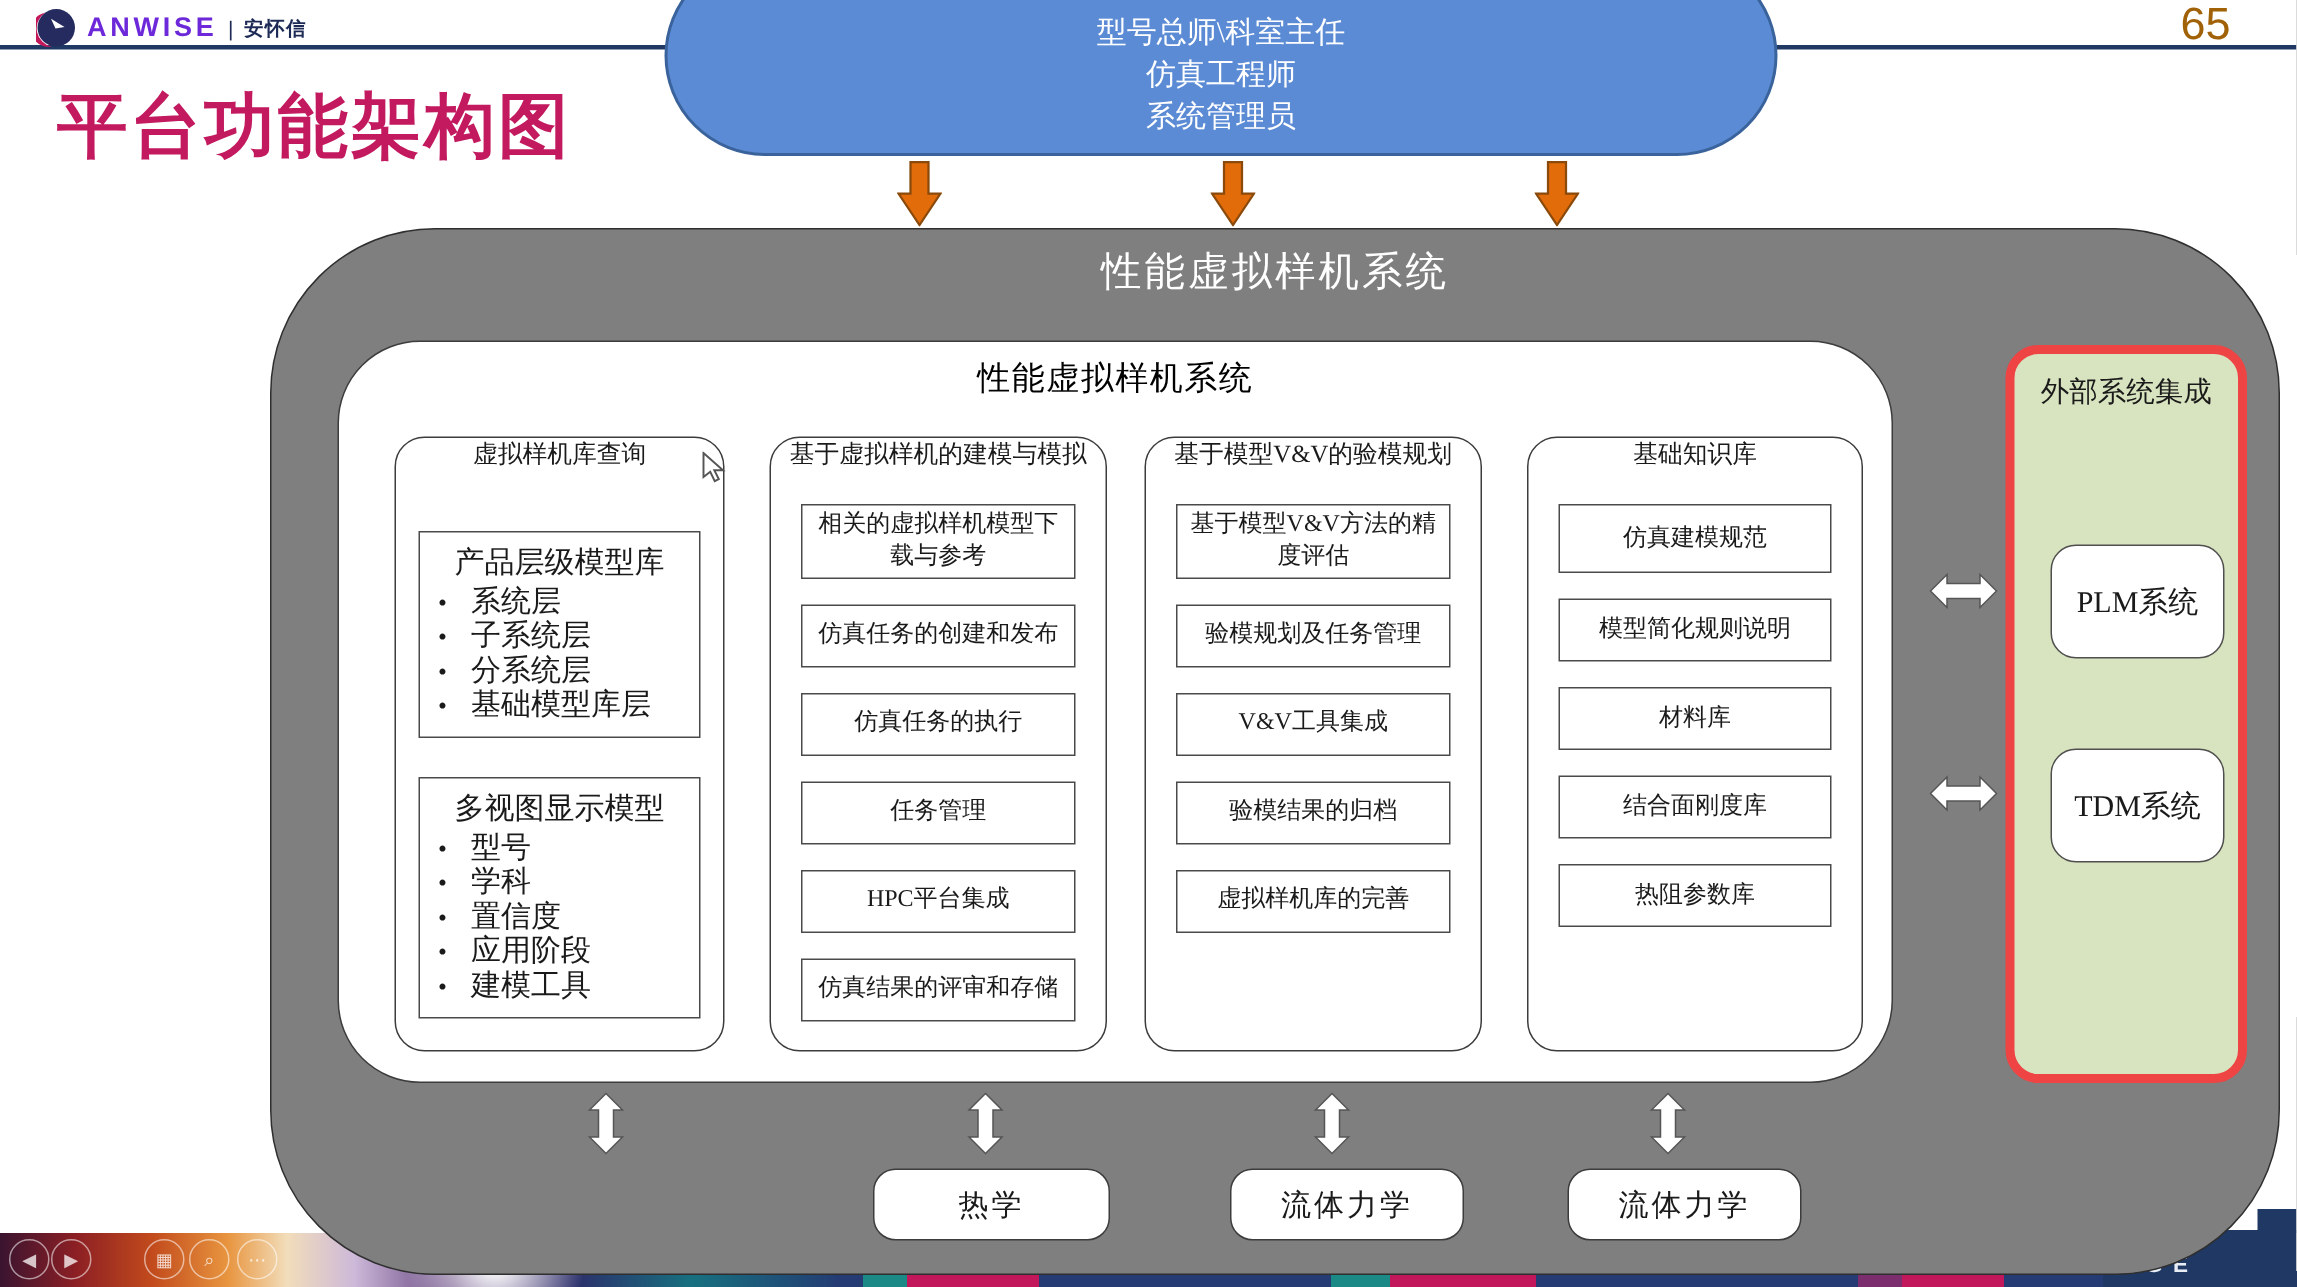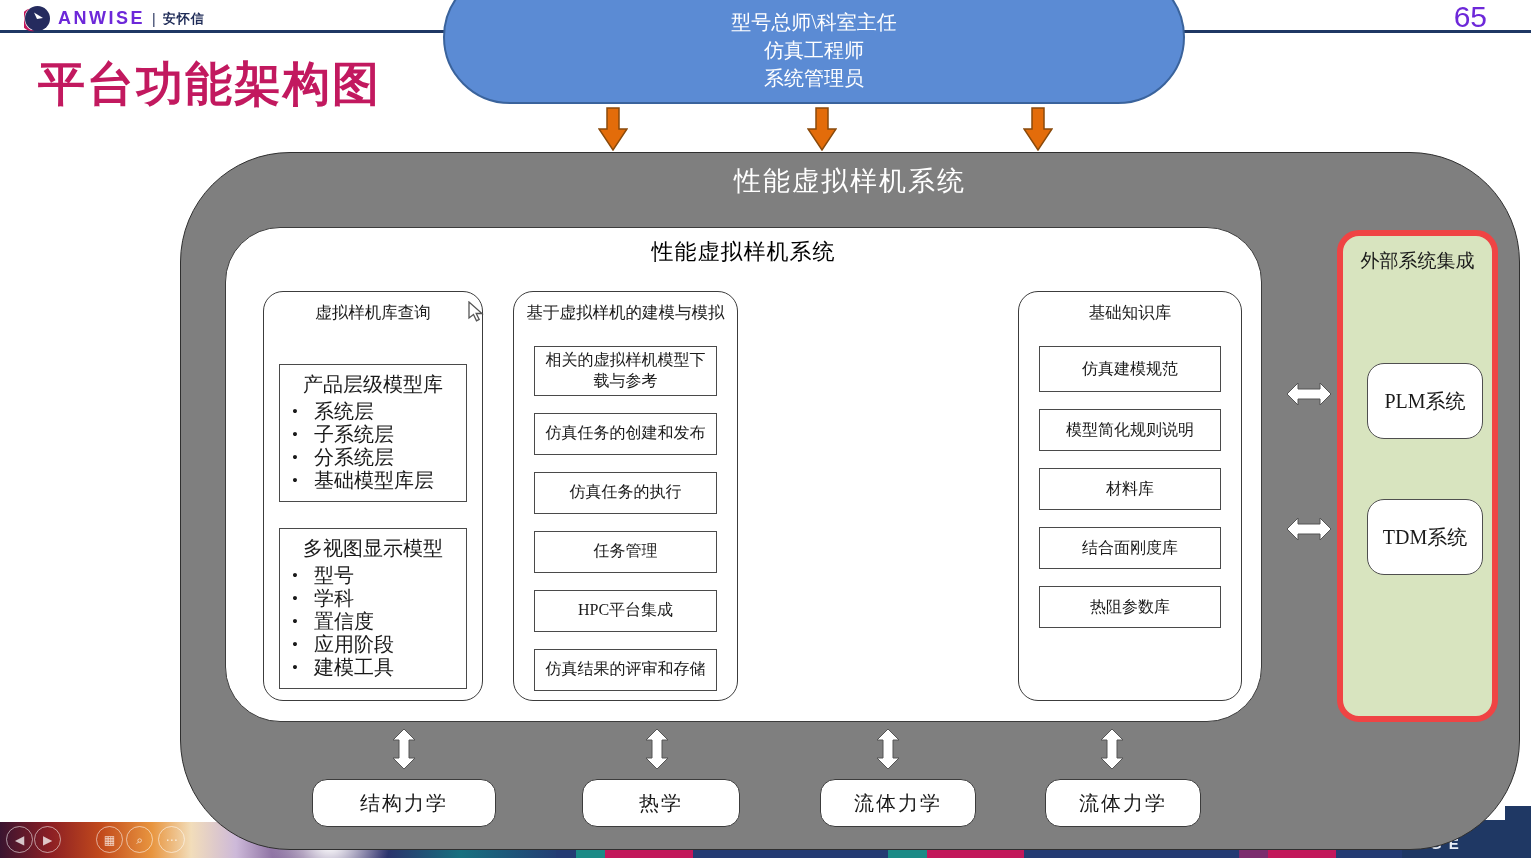--- a/index.html
+++ b/index.html
@@ -8,21 +8,21 @@
     position:relative; width:1531px; height:858px; background:#ffffff;
     overflow:hidden; font-family:"Liberation Serif", serif; color:#1a1a1a;
   }
   
   .topline { position:absolute; left:0; top:30px; width:1531px; height:3px; background:#1f3864; z-index:1; }
   .logo { position:absolute; left:24px; top:5px; display:flex; align-items:center; gap:7px; z-index:3;
           font-family:"Liberation Sans", sans-serif; }
   .logo-brand { font-size:18px; font-weight:bold; letter-spacing:2.5px; color:#6d28d9; }
   .logo-div { font-size:14px; color:#1d2a56; }
   .logo-cn { font-size:13px; font-weight:bold; color:#1d2a56; letter-spacing:1px; }
-  .page-num { position:absolute; right:44px; top:0; font-size:30px; color:#6d28d9; z-index:3;
+  .page-num { position:absolute; right:44px; top:0; font-size:30px; color:#a16207; z-index:3;
               font-family:"Liberation Sans", sans-serif; }
   .slide-title { position:absolute; left:38px; top:53px; font-size:47px; font-weight:900;
                  letter-spacing:2px; color:#c2195f; z-index:3; font-family:"Liberation Sans", sans-serif; }
   
   .bubble { position:absolute; left:443px; top:-30px; width:742px; height:134px; z-index:2;
             background:#5b8bd4; border:2px solid #3a639c; border-radius:67px;
             display:flex; flex-direction:column; align-items:center; padding-top:36px;
             color:#ffffff; font-size:20px; line-height:28px; }
   
   .arrow-abs { position:absolute; z-index:3; }
@@ -30,21 +30,21 @@
   .gray-box { position:absolute; left:180px; top:152px; width:1340px; height:698px;
               background:#7f7f7f; border:1px solid #2f2f2f; border-radius:110px; z-index:2; }
   .gray-title { position:absolute; left:180px; top:163px; width:1340px; text-align:center;
                 color:#ffffff; font-size:27px; letter-spacing:2px; z-index:3; }
   
   .inner-white { position:absolute; left:225px; top:227px; width:1037px; height:495px;
                  background:#ffffff; border:1.5px solid #3c3c3c; border-radius:55px; z-index:3; }
   .inner-title { position:absolute; left:0; top:9px; width:100%; text-align:center;
                  font-size:22px; letter-spacing:1px; color:#000; }
   .col { position:absolute; top:63px; height:410px; background:#fff; border:1.5px solid #3c3c3c;
-         border-radius:20px; display:flex; flex-direction:column; padding-top:10px; }
+         border-radius:20px; display:flex; flex-direction:column; }
   .col1 { left:37px;  width:220px; }
   .col2 { left:287px; width:225px; }
   .col3 { left:537px; width:225px; }
   .col4 { left:792px; width:224px; }
   .col-title { text-align:center; font-size:16.5px; margin:0 6px 22px; white-space:nowrap; }
   .cstack { display:flex; flex-direction:column; gap:17px; }
   .cbox { margin:0 20px; min-height:42px; border:1.5px solid #4a4a4a; background:#fff;
           display:flex; align-items:center; justify-content:center; text-align:center;
           font-size:16px; line-height:1.3; padding:3px 5px; }
   .group { margin:0 15px; border:1.5px solid #4a4a4a; background:#fff; padding:6px 6px 9px; font-size:20px; }
@@ -172,20 +172,30 @@
       <div class="cstack">
         <div class="cbox" style="min-height:46px;">相关的虚拟样机模型下载与参考</div>
         <div class="cbox">仿真任务的创建和发布</div>
         <div class="cbox">仿真任务的执行</div>
         <div class="cbox">任务管理</div>
         <div class="cbox">HPC平台集成</div>
         <div class="cbox">仿真结果的评审和存储</div>
       </div>
     </div>
 
+    <div class="col col3">
+      <div class="col-title">基于模型V&amp;V的验模规划</div>
+      <div class="cstack">
+        <div class="cbox" style="min-height:46px;">基于模型V&amp;V方法的精度评估</div>
+        <div class="cbox">验模规划及任务管理</div>
+        <div class="cbox">V&amp;V工具集成</div>
+        <div class="cbox">验模结果的归档</div>
+        <div class="cbox">虚拟样机库的完善</div>
+      </div>
+    </div>
 
     <div class="col col4">
       <div class="col-title">基础知识库</div>
       <div class="cstack">
         <div class="cbox" style="min-height:46px;">仿真建模规范</div>
         <div class="cbox">模型简化规则说明</div>
         <div class="cbox">材料库</div>
         <div class="cbox">结合面刚度库</div>
         <div class="cbox">热阻参数库</div>
       </div>
@@ -211,21 +221,20 @@
   <svg class="arrow-abs" style="left:644px; top:728px;" width="26" height="42" viewBox="0 0 26 42">
     <path d="M13 1 L24 12 h-6 v18 h6 L13 41 L2 30 h6 V12 H2 Z" fill="#ffffff" stroke="#555" stroke-width="1"></path>
   </svg>
   <svg class="arrow-abs" style="left:875px; top:728px;" width="26" height="42" viewBox="0 0 26 42">
     <path d="M13 1 L24 12 h-6 v18 h6 L13 41 L2 30 h6 V12 H2 Z" fill="#ffffff" stroke="#555" stroke-width="1"></path>
   </svg>
   <svg class="arrow-abs" style="left:1099px; top:728px;" width="26" height="42" viewBox="0 0 26 42">
     <path d="M13 1 L24 12 h-6 v18 h6 L13 41 L2 30 h6 V12 H2 Z" fill="#ffffff" stroke="#555" stroke-width="1"></path>
   </svg>
 
-  <div class="module" style="left:312px; width:184px;">结构力学</div>
   <div class="module" style="left:582px; width:158px;">热学</div>
   <div class="module" style="left:820px; width:156px;">流体力学</div>
   <div class="module" style="left:1045px; width:156px;">流体力学</div>
 
   <svg class="cursor" width="17" height="22" viewBox="0 0 17 22">
     <path d="M1 1 L1 17 L5.5 13.5 L8.5 19.8 L11.2 18.4 L8.2 12.5 L14 12.5 Z" fill="#ffffff" stroke="#555" stroke-width="1.3"></path>
   </svg>
 
 </div>
 

